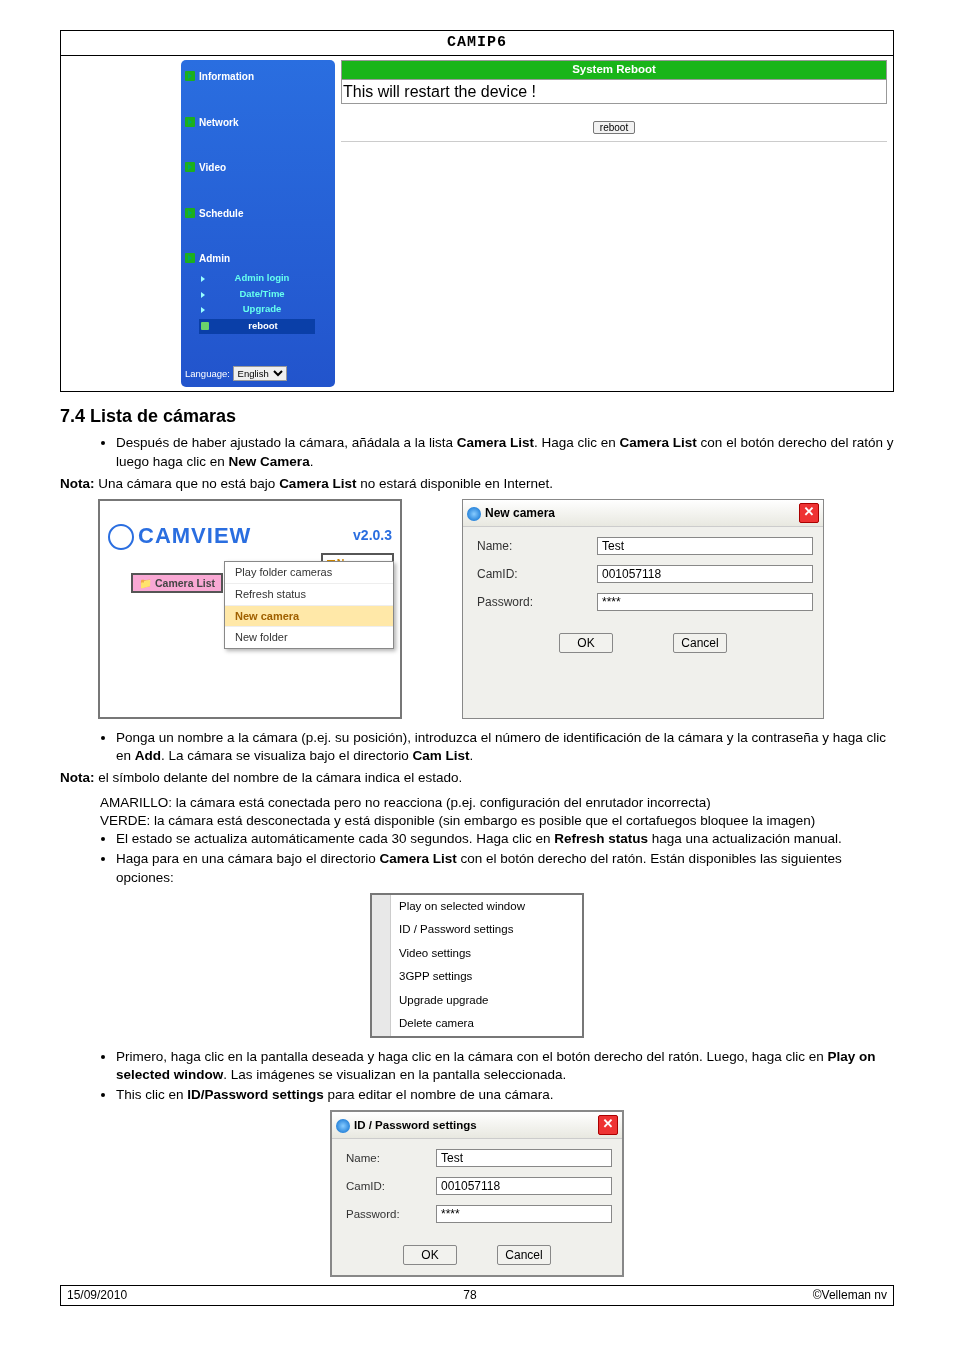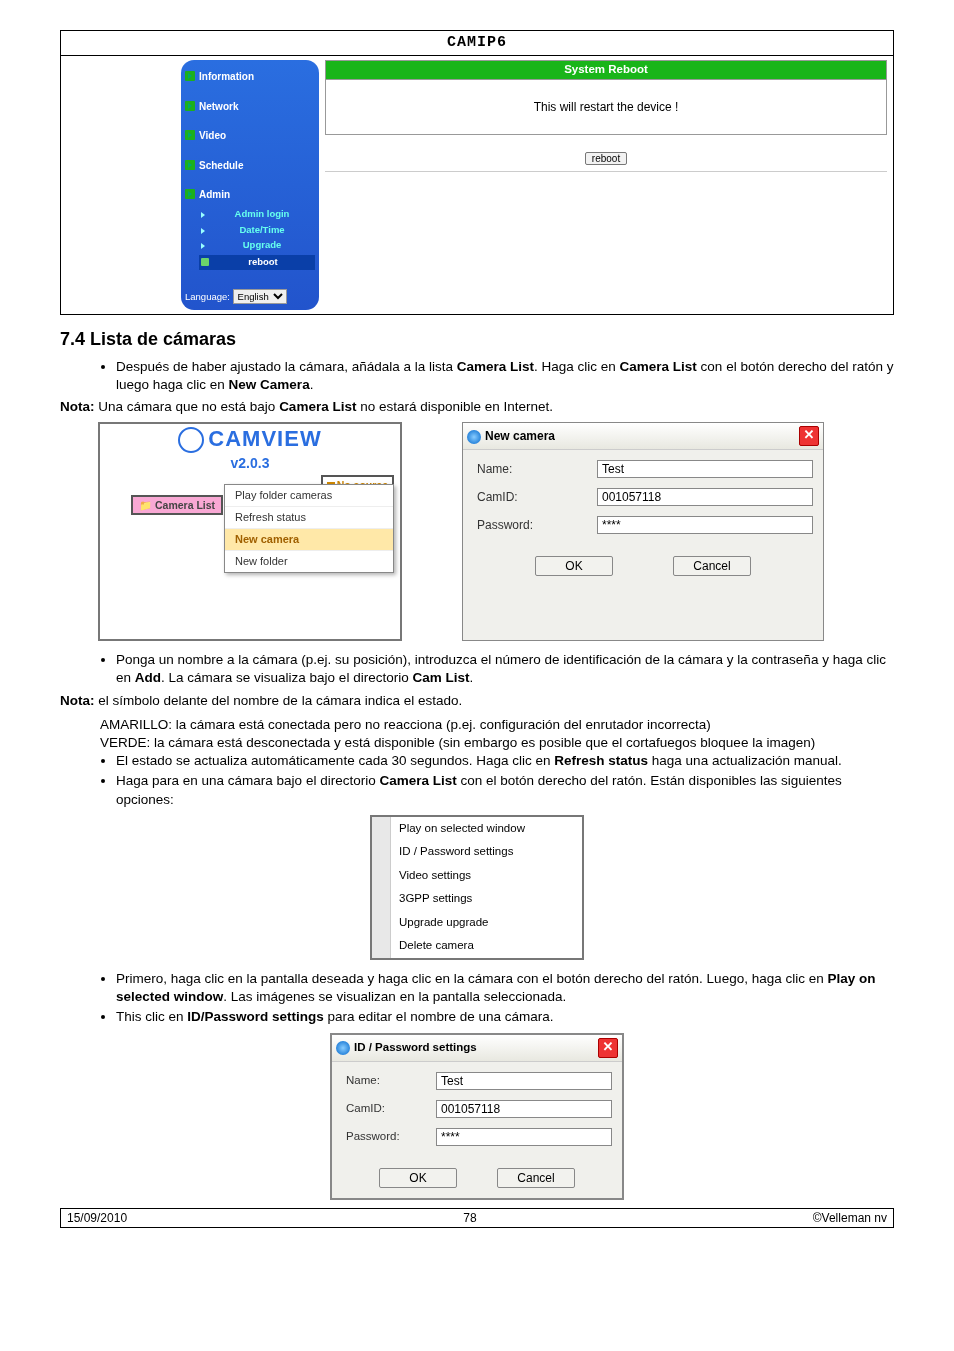--- a/index.html
+++ b/index.html
@@ -32,27 +32,27 @@
     display: flex;
     background: #fff;
     min-height: 250px;
     padding: 4px 0;
   }
   .sidebar {
     width: 130px;
     background: linear-gradient(#2a6ee0, #2254cc);
     color: #fff;
     font-size: 10px;
-    padding: 10px 4px 6px 4px;
+    padding: 10px 20px 6px 4px;
     display: flex;
     flex-direction: column;
-    gap: 16px;
+    gap: 32px;
     position: relative;
     margin-left: 120px;
-    border-radius: 13px;
+    border-radius: 5px;
   }
   .sb-item { position: relative; padding-left: 14px; font-weight: bold; }
   .sb-item::before {
     content: '';
     position: absolute;
     left: 0; top: 1px;
     width: 10px; height: 10px;
     background: #1cb01c;
     border-radius: 1px;
   }
@@ -79,23 +79,22 @@
     color: #fff;
     text-align: center;
     font-weight: bold;
     font-size: 11.5px;
     border: 1px solid #999;
     border-bottom: none;
     padding: 1px;
   }
   .sub-bar {
     border: 1px solid #999;
-    font-size: 12px;
-    text-align: center;
-    padding: 19px;
+    font-size: 16px;
+    padding: 1px;
   }
   .reboot-row {
     text-align:center;
     padding: 14px 0 4px 0;
     border-bottom:1px solid #ccc;
   }
   .reboot-row button{
     font-size:10px; padding:0 6px; border:1px solid #777; background:#f2f2f2; border-radius:2px;
   }
   h3.section {
@@ -109,22 +108,21 @@
   .mid-row { display:flex; gap:60px; margin: 6px 0 10px 38px;}
   .camview {
     width: 300px;
     border: 2px solid #777;
     background: #fff;
     position:relative;
     font-size:11px;
   }
   .cv-head{
     display:flex; align-items:center; justify-content:space-between;
-    padding:0 8px 2px 8px;
-    flex-direction:column;
+    padding:20px 8px 2px 8px;
   }
   .cv-logo { color:#2a6ee0; font-family: Arial; font-weight:bold; font-size:22px; letter-spacing:1px;}
   .cv-logo .swirl{ display:inline-block; width:22px;height:22px; border-radius:50%; border:2px solid #2a6ee0; vertical-align:middle; margin-right:4px; position:relative;}
   .cv-ver { color:#2a6ee0; font-weight:bold; font-size:14px;}
   .cv-tabs { display:flex; gap:2px; padding:0 6px;}
   .cv-tab { border:1px solid #999; border-bottom:none; padding:1px 6px; font-size:10.5px; background:#efefef; color:#444; font-weight:bold;}
   .cv-tab.active{ border:2px solid #555; background:#f9a8d4;margin-left:25px;}
   .no-src { border:2px solid #555; color:#cc8400; font-size:10.5px; padding:1px 4px; font-weight:bold; background:#fff;}
   .no-src .dot{display:inline-block; width:8px;height:8px;background:#d08800; vertical-align:middle; margin-right:2px;}
   .cv-menu {
@@ -152,21 +150,21 @@
     border-bottom:1px solid #ccc;
     font-weight:bold;
   }
   .dlg-title .ic{ display:inline-block; width:14px;height:14px; border-radius:50%; background:radial-gradient(#8cf,#06c); margin-right:4px; vertical-align:middle;}
   .dlg-close{ width:18px;height:18px; background:#e33; color:#fff; text-align:center; font-weight:bold; line-height:16px; border:1px solid #a00; border-radius:2px; font-size:13px;}
   .dlg-body{ padding:10px 10px 8px 14px;}
   .frow{ display:flex; align-items:center; margin-bottom:10px;}
   .flabel{ width:120px; color:#333;}
   .finput{ flex:1; border:1px solid #888; padding:1px 4px; background:#fff; font-size:12px;}
   .dlg-btns{ display:flex; justify-content:center; gap:60px; padding:4px 0 10px 0;}
-  .dlg-btns button{ width:78px; padding:2px 0; border:1px solid #888; background:#f2f2ee; border-radius:2px; font-size:12px;}
+  .dlg-btns button{ width:54px; padding:2px 0; border:1px solid #888; background:#f2f2ee; border-radius:2px; font-size:12px;}
 
   .ctx2 {
     width:210px; border:2px solid #777; background:#fff; margin: 6px auto 10px auto;
     font-size:11.5px;
   }
   .ctx2 .row{ display:flex;}
   .ctx2 .bar{ width:18px; background:#e8e8e8; border-right:1px solid #ccc;}
   .ctx2 .txt{ flex:1; padding:4px 8px;}
 
   .dialog2 {

